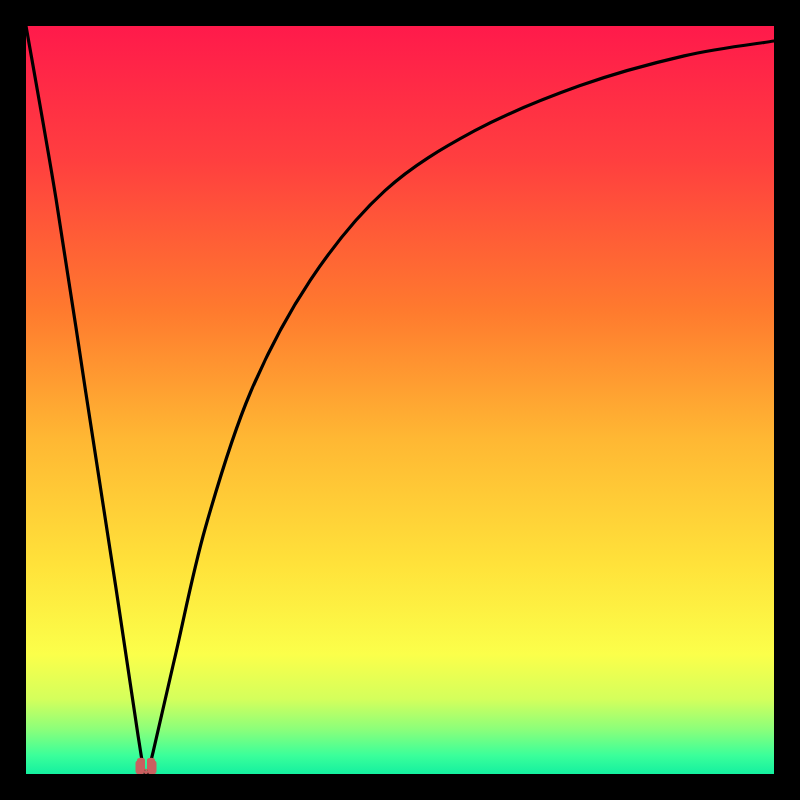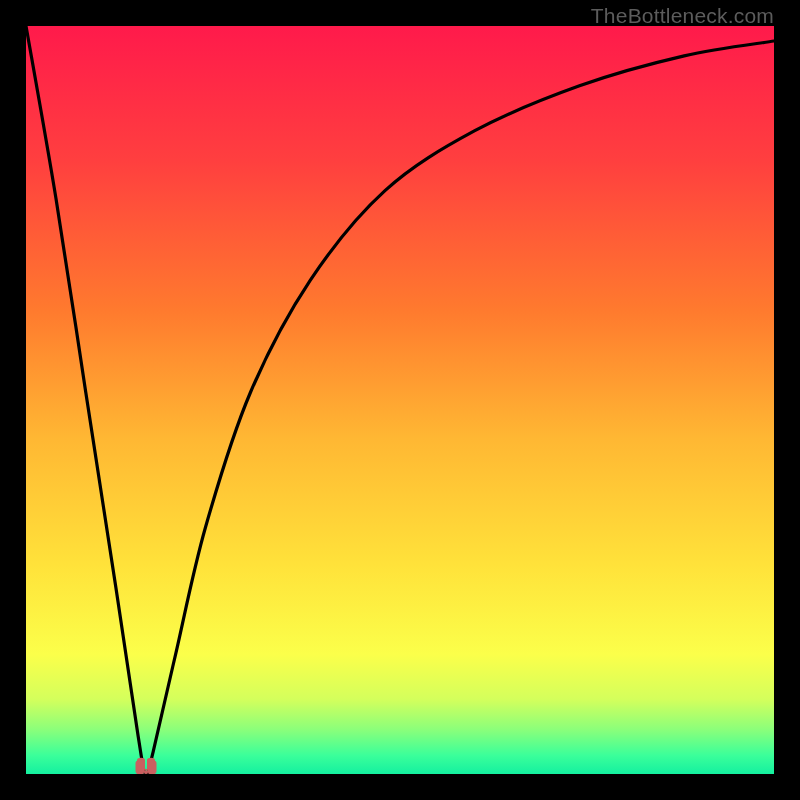--- a/index.html
+++ b/index.html
@@ -93,15 +93,14 @@
       <svg viewBox="0 0 26 22">
         <path id="marker-path" d="M3 6 C3 2 11 2 11 6 L11 14 C11 19 3 19 3 14 Z M15 6 C15 2 23 2 23 6 L23 14 C23 19 15 19 15 14 Z M11 14 C11 18 15 18 15 14" fill="#c96060" stroke="#c96060"></path>
         <path d="M4 3 C4 0 12 0 12 3 L12 12 C12 17 4 17 4 12 Z
                  M14 3 C14 0 22 0 22 3 L22 12 C22 17 14 17 14 12 Z
                  M12 12 C12 15 14 15 14 12" fill="#c96060" stroke="#c96060" stroke-width="0"></path>
       </svg>
     </div>
 
   </div>
 
-  <div class="watermark">TheBottleneck.com</div>
 
 </div>
 
 </body></html>

